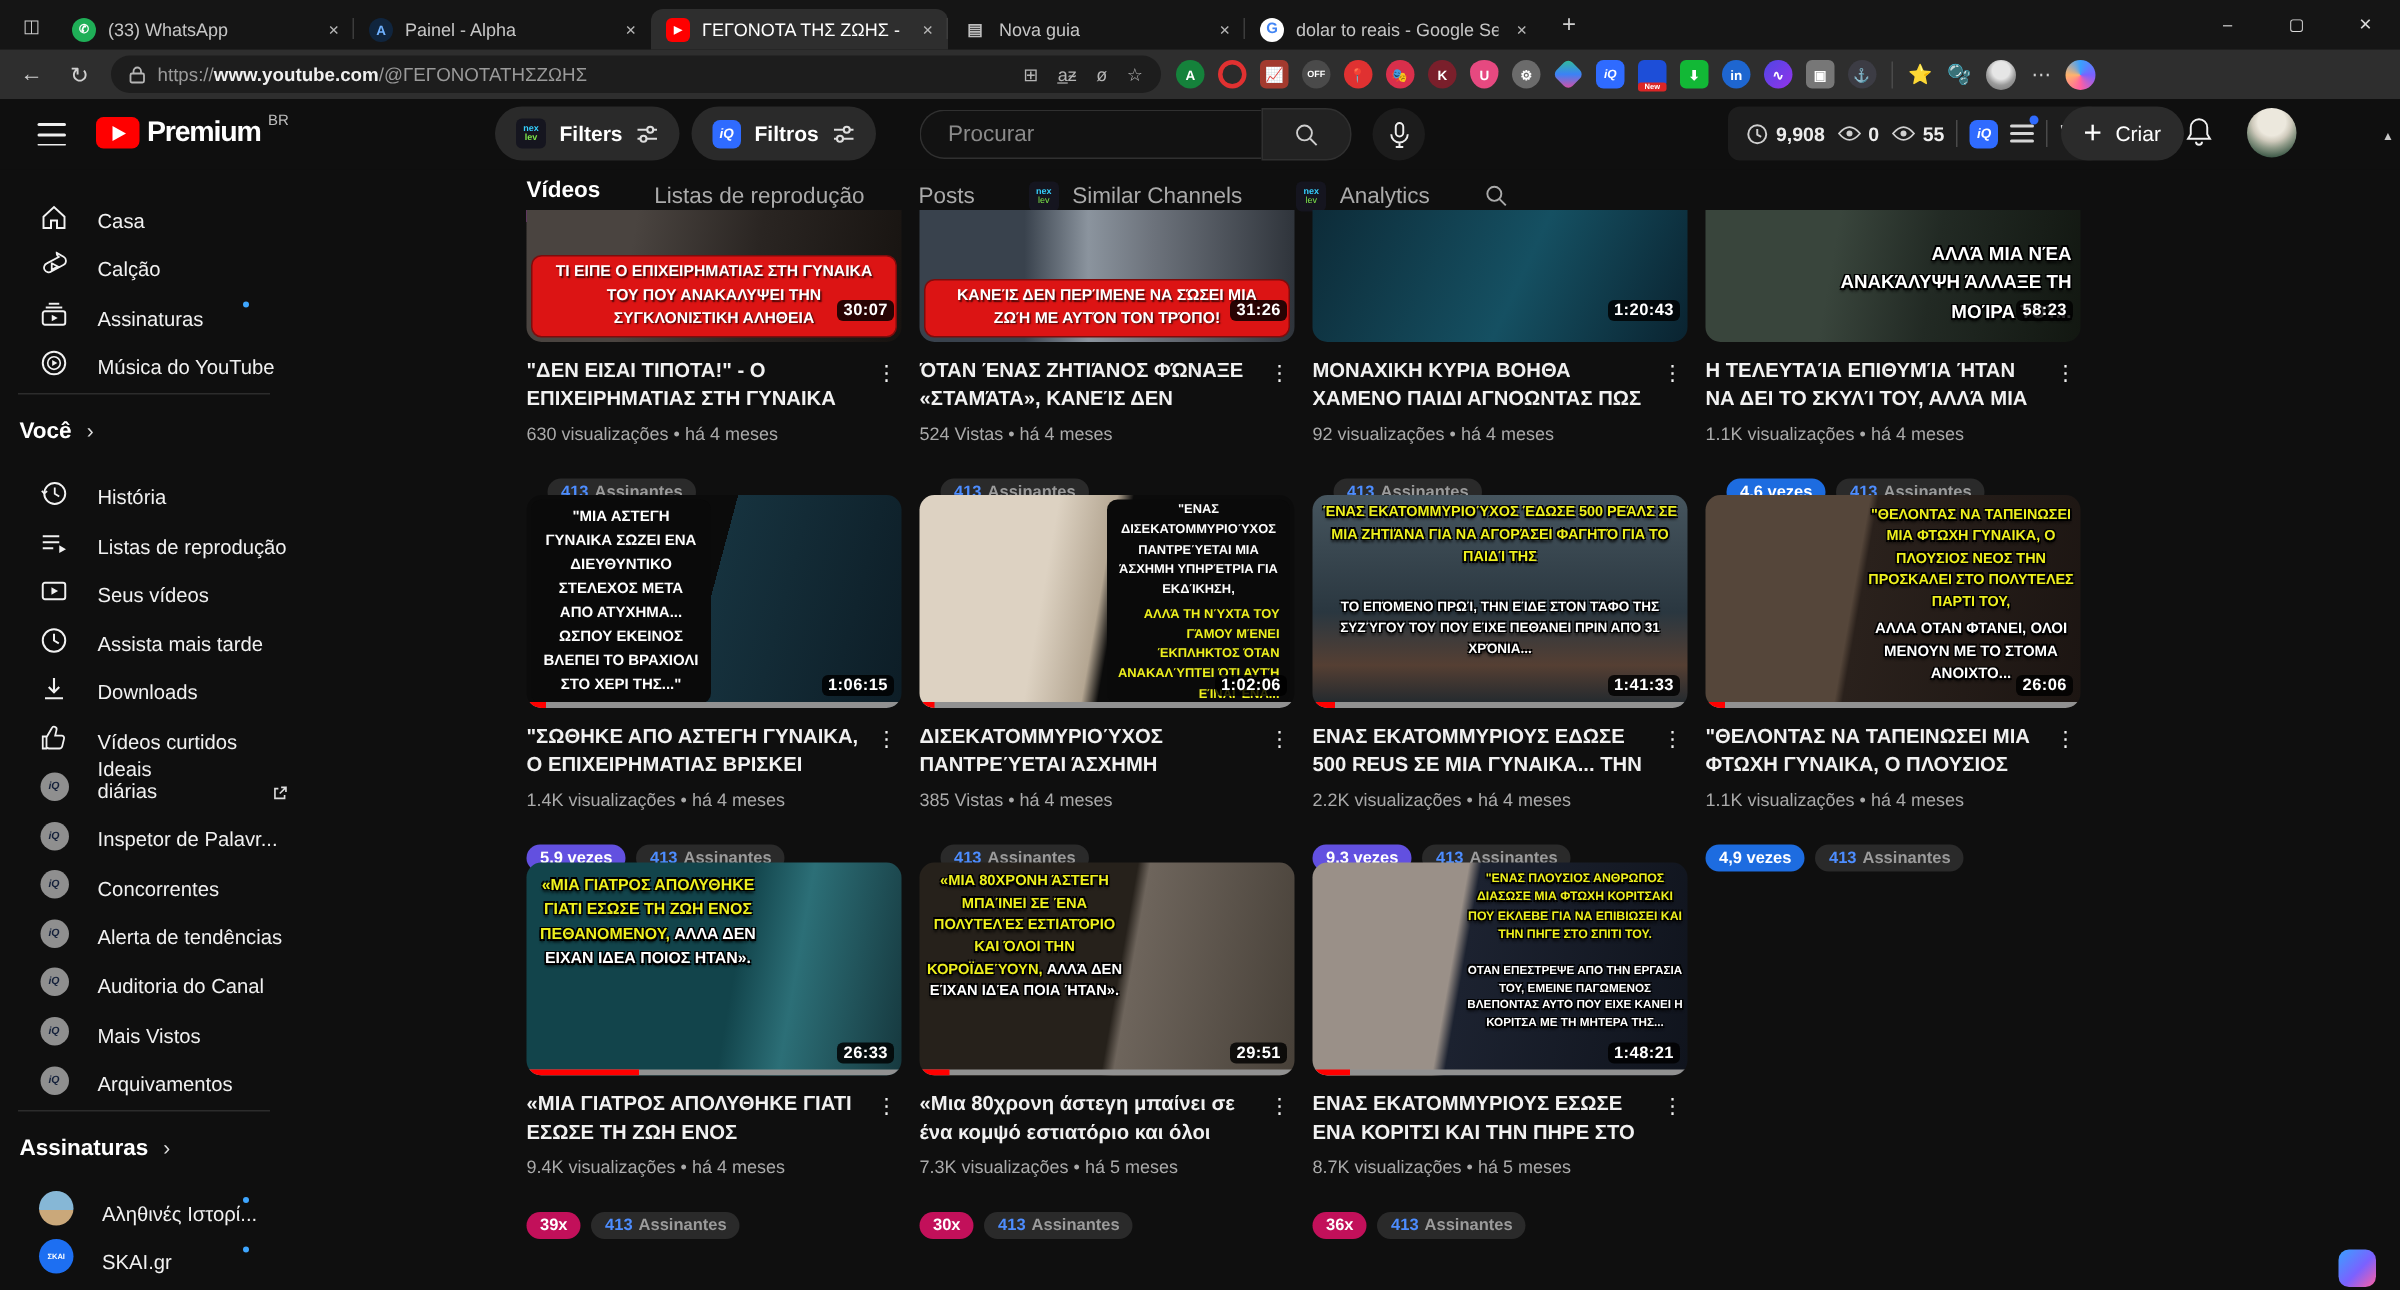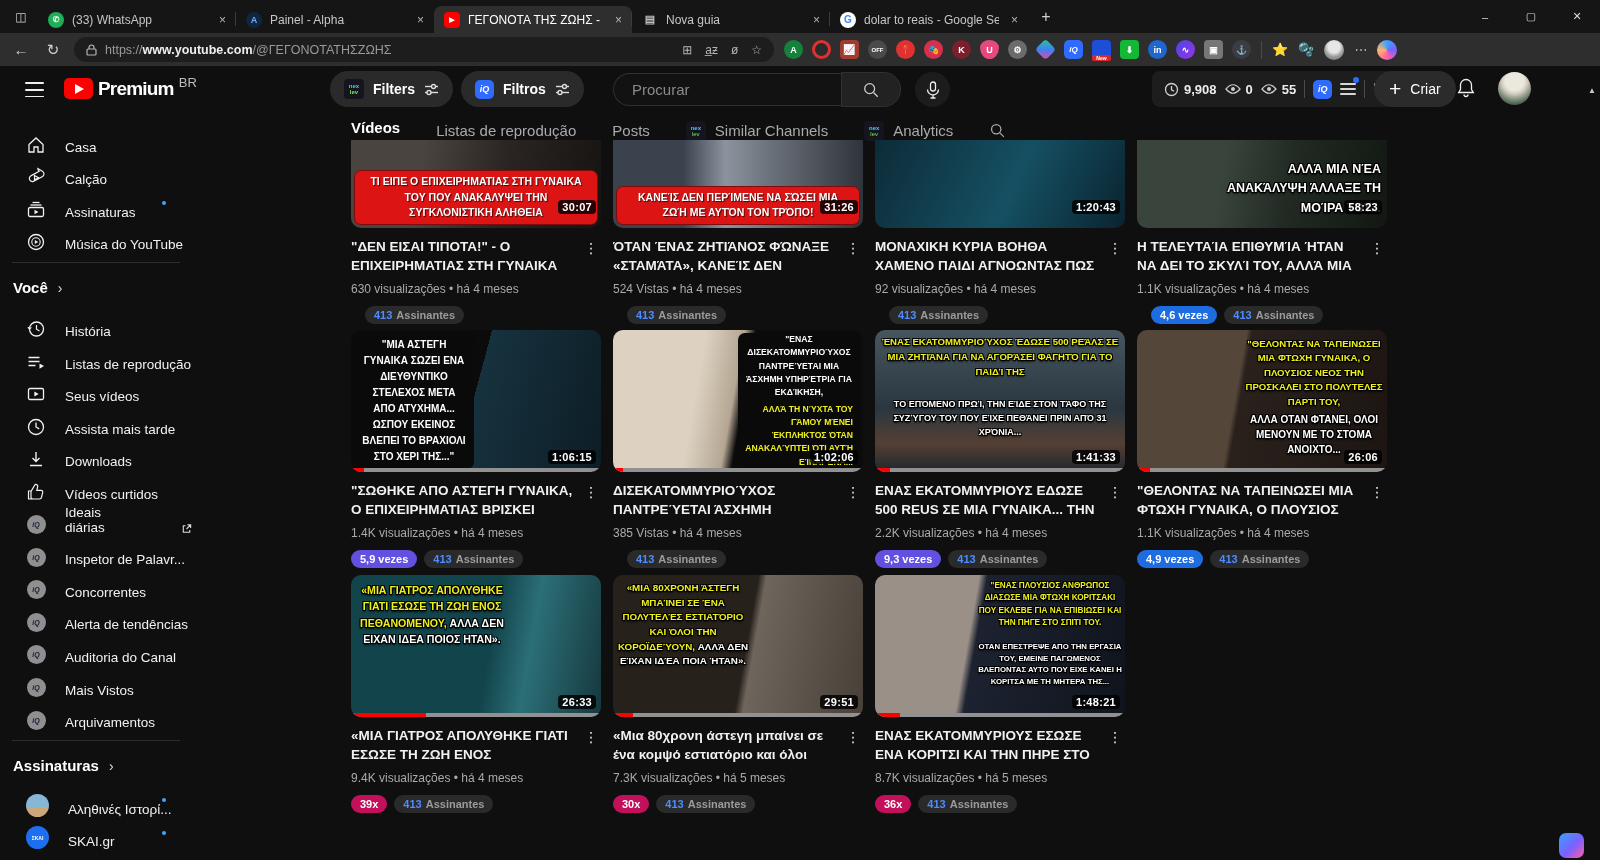--- a/index.html
+++ b/index.html
@@ -56,21 +56,21 @@
   .copilot { width:20px; height:20px; border-radius:50%; background:conic-gradient(#3aa0ff,#7b61ff,#ff5fa2,#ffb36b,#3aa0ff); flex:none; }
 
   
   .ythead { position:absolute; top:66px; left:0; right:0; height:47px; background:#0f0f0f; }
   .burger { position:absolute; left:25px; top:16px; width:19px; }
   .burger div { height:1.8px; background:#efefef; margin-bottom:5px; border-radius:1px; }
   .logo { position:absolute; left:64px; top:12px; display:flex; align-items:flex-start; gap:5px; }
   .logo-play { width:29px; height:21px; background:#f00; border-radius:5px; position:relative; }
   .logo-play::after { content:""; position:absolute; left:11px; top:5.5px; border-left:9px solid #fff; border-top:5px solid transparent; border-bottom:5px solid transparent; }
   .logo-text { font-size:19px; font-weight:700; color:#fff; letter-spacing:-0.8px; line-height:21px; }
-  .logo-sup { font-size:13px; color:#bdbdbd; margin-top:-3px; }
+  .logo-sup { font-size:10px; color:#bdbdbd; margin-top:-3px; }
   .chip { position:absolute; top:5px; height:36px; border-radius:18px; background:#2a2a2a; display:flex; align-items:center; gap:9px; padding:0 14px; font-size:14px; font-weight:700; color:#fff; }
   .nexlev { width:20px; height:20px; border-radius:4px; background:#15151f; display:flex; flex-direction:column; align-items:center; justify-content:center; line-height:1; flex:none; }
   .nexlev b { font-size:6px; letter-spacing:0; color:#35d0ff; } .nexlev i { font-size:6px; font-style:normal; color:#7ee84a; }
   .vidiq-sq { width:19px; height:19px; border-radius:5px; background:#2f6bff; color:#fff; font-size:9px; font-weight:800; font-style:italic; display:flex; align-items:center; justify-content:center; flex:none; }
   .searchwrap { position:absolute; left:613px; top:6px; display:flex; align-items:center; }
   .searchbox { width:228px; height:33px; border:1px solid #303030; border-right:none; border-radius:17px 0 0 17px; background:#121212; display:flex; align-items:center; padding:0 16px; }
   .searchbox input { background:none; border:none; outline:none; color:#c2410c; font-size:15px; width:100%; font-family:"Liberation Sans",sans-serif; }
   .searchbox input::placeholder { color:#8a8a8a; }
   .searchbtn { width:60px; height:35px; border:1px solid #303030; border-radius:0 17px 17px 0; background:#222; display:flex; align-items:center; justify-content:center; }
   .micbtn { width:35px; height:35px; border-radius:50%; background:#1c1c1c; margin-left:14px; display:flex; align-items:center; justify-content:center; }
@@ -82,21 +82,21 @@
   .criar { position:absolute; left:1374px; top:5px; height:36px; border-radius:18px; background:#2b2b2b; display:flex; align-items:center; gap:9px; padding:0 15px; font-size:14px; font-weight:500; color:#fff; }
   .criar .plus { font-size:21px; font-weight:300; line-height:1; margin-top:-2px; }
   .bellbtn { position:absolute; left:1456px; top:11px; }
   .avatar-main { position:absolute; left:1498px; top:6px; width:33px; height:33px; border-radius:50%;
     background:radial-gradient(circle at 50% 28%, #ece8dd 0 32%, #cfcabc 45%, #8f9a88 60%, #32503f 85%); }
   .scrollup { position:absolute; right:4px; top:20px; color:#c9c9c9; font-size:8px; }
 
   
   .ctabs { position:absolute; left:351px; top:113px; display:flex; align-items:stretch; gap:36px; height:35px; font-size:15px; color:#aaa; }
   .ctab { display:flex; align-items:center; gap:9px; }
-  .ctab.active { color:#fff; font-weight:700; border-bottom:6px solid #d946ef; }
+  .ctab.active { color:#fff; font-weight:700; border-bottom:8px solid #d946ef; }
   .ctab-search { display:flex; align-items:center; }
 
   
   .sidebar { position:absolute; left:0; top:113px; width:192px; bottom:0; overflow:hidden; padding-top:9px; }
   .sitem { display:flex; align-items:flex-end; gap:19px; height:32.6px; padding-left:26px; font-size:13.5px; color:#f1f1f1; position:relative; }
   .sicon { width:20px; height:20px; flex:none; display:flex; align-items:center; justify-content:center; }
   .dot { position:absolute; right:26px; top:14px; width:4px; height:4px; border-radius:50%; background:#3ea6ff; }
   .shead { padding:12px 0 10px 13px; font-size:15px; font-weight:700; color:#fff; display:flex; gap:10px; align-items:baseline; }
   .shead .chv { font-weight:400; color:#ddd; font-size:14px; }
   .sdiv { border-top:1px solid #2c2c2c; margin:10px 0 4px 12px; width:168px; }
@@ -136,21 +136,21 @@
   .ov8y { position:absolute; right:2px; top:7px; width:142px; text-align:center; font-size:9.6px; line-height:1.5; }
   .ov8w { position:absolute; right:2px; top:82px; width:142px; text-align:center; font-size:10px; line-height:1.5; }
   .ov9 { position:absolute; left:5px; top:7px; width:152px; text-align:center; font-size:10.6px; line-height:1.55; }
   .ov10 { position:absolute; left:3px; top:6px; width:134px; text-align:center; font-size:9.8px; line-height:1.5; }
   .ov11y { position:absolute; right:1px; top:5px; width:148px; text-align:center; font-size:8.2px; line-height:1.5; }
   .ov11w { position:absolute; right:1px; top:66px; width:148px; text-align:center; font-size:7.8px; line-height:1.5; }
   .info { position:relative; padding:10px 24px 0 0; }
   .vtitle { font-size:13.5px; font-weight:700; line-height:1.38; color:#f1f1f1; max-height:38px; overflow:hidden; }
   .kebab { position:absolute; right:3px; top:12px; color:#f1f1f1; font-size:14px; letter-spacing:0; }
   .vmeta { margin-top:6px; font-size:12px; color:#aaa; }
-  .badges { margin-top:10px; display:flex; gap:7px; align-items:center; }
+  .badges { margin-top:23px; display:flex; gap:7px; align-items:center; }
   .row1 .badges, .noMult .badges { padding-left:14px; }
   .pill { height:18px; display:inline-flex; align-items:center; border-radius:10px; padding:0 9px; font-size:11px; font-weight:700; white-space:nowrap; }
   .subs { background:#2a2a2a; }
   .subs .cnt { color:#4d8dff; } .subs .lb { color:#9b9b9b; font-weight:600; margin-left:4px; }
   .mult-blue { background:#1d6ce0; color:#fff; }
   .mult-purple { background:#6250e0; color:#fff; }
   .mult-red { background:#c2105a; color:#fff; }
 
   .fab { position:absolute; right:16px; bottom:2px; width:25px; height:25px; border-radius:7px; background:linear-gradient(135deg,#3aa0ff,#7b61ff 55%,#ff5fa2); }
   .sbar { position:absolute; right:0; top:66px; width:14px; bottom:0; }

